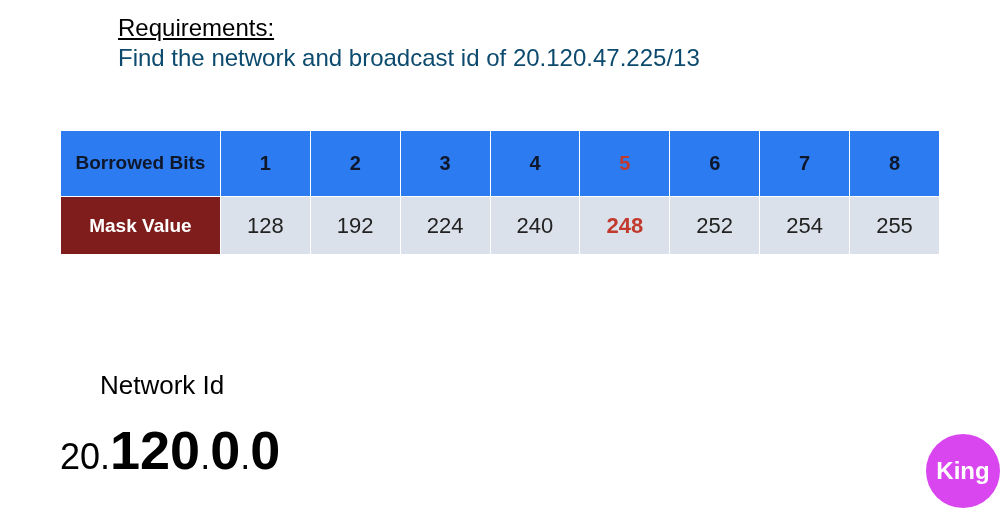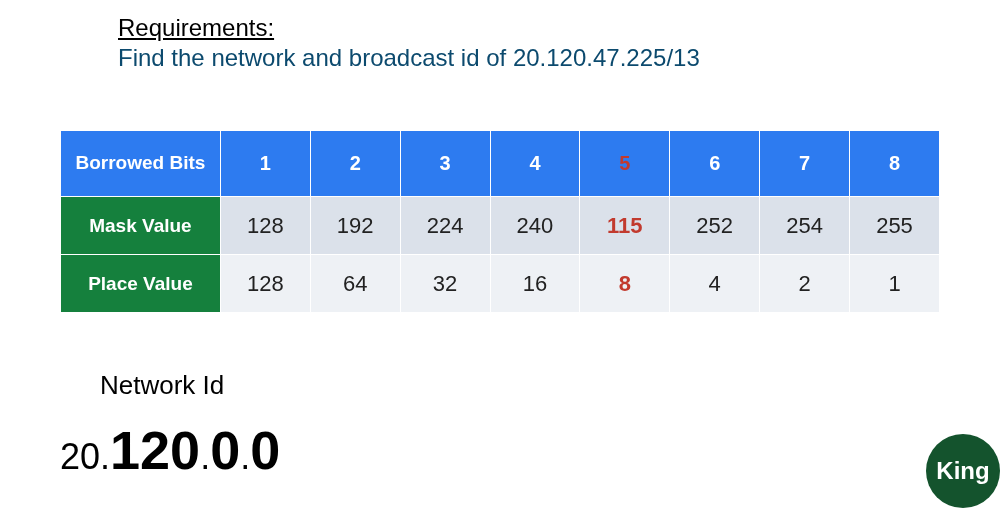--- a/index.html
+++ b/index.html
@@ -40,41 +40,41 @@
       border-collapse: collapse;
       width: 100%;
     }
     th, td {
       border: 1px solid #ffffff;
       text-align: center;
       vertical-align: middle;
     }
     thead th {
       background: #2d7bf0;
-      color: #ffffff;
+      color: #0f172a;
       font-weight: bold;
       font-size: 20px;
       height: 66px;
     }
     thead th.row-label {
       width: 160px;
       font-size: 19px;
       line-height: 1.2;
       padding: 8px 6px;
     }
     thead th.col {
       width: 90px;
     }
     tbody td {
       font-size: 22px;
       color: #222;
       height: 58px;
     }
     tbody td.row-label {
-      background: #15803d;
+      background: #7f1d1d;
       color: #ffffff;
       font-weight: bold;
       font-size: 19px;
       width: 160px;
     }
     tbody tr.mask td:not(.row-label) {
       background: #dbe1ea;
     }
     tbody tr.place td:not(.row-label) {
       background: #eef1f5;
@@ -122,21 +122,21 @@
       font-size: 36px;
       font-weight: normal;
     }
     .logo {
       position: absolute;
       right: 0px;
       bottom: 10px;
       width: 74px;
       height: 74px;
       border-radius: 50%;
-      background: #14532d;
+      background: #d946ef;
       color: #ffffff;
       font-weight: bold;
       font-size: 24px;
       display: flex;
       align-items: center;
       justify-content: center;
       font-family: Arial, sans-serif;
     }
   </style>
 </head>
@@ -162,35 +162,24 @@
         <th class="col">8</th>
       </tr>
     </thead>
     <tbody>
       <tr class="mask">
         <td class="row-label">Mask Value</td>
         <td>128</td>
         <td>192</td>
         <td>224</td>
         <td>240</td>
-        <td class="highlight">115</td>
+        <td class="highlight">248</td>
         <td>252</td>
         <td>254</td>
         <td>255</td>
-      </tr>
-      <tr class="place">
-        <td class="row-label">Place Value</td>
-        <td>128</td>
-        <td>64</td>
-        <td>32</td>
-        <td>16</td>
-        <td class="highlight">8</td>
-        <td>4</td>
-        <td>2</td>
-        <td>1</td>
       </tr>
     </tbody>
   </table>
 </div>
 
 <div class="results">
   <div class="result-block net">
     <div class="result-label">Network Id</div>
     <div class="result-value">
       <span class="prefix">20.</span><span class="big">120</span><span class="dot">.</span><span class="big">0</span><span class="dot">.</span><span class="big">0</span>

